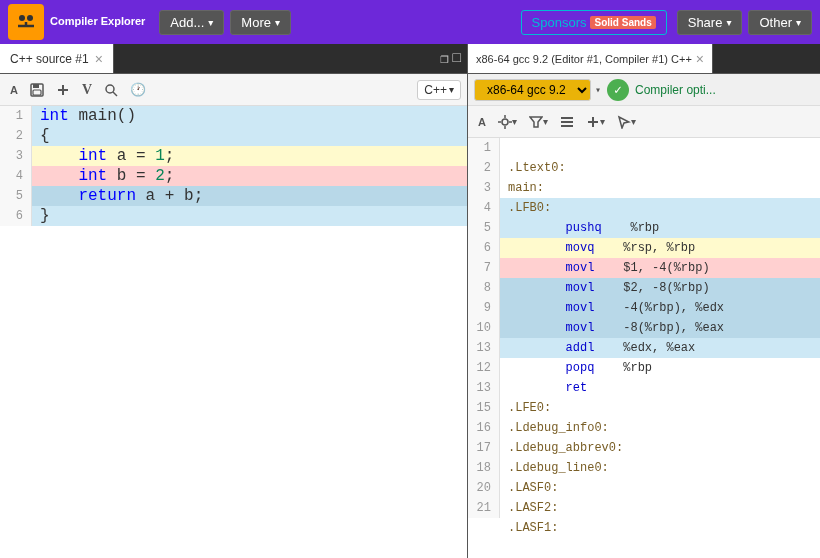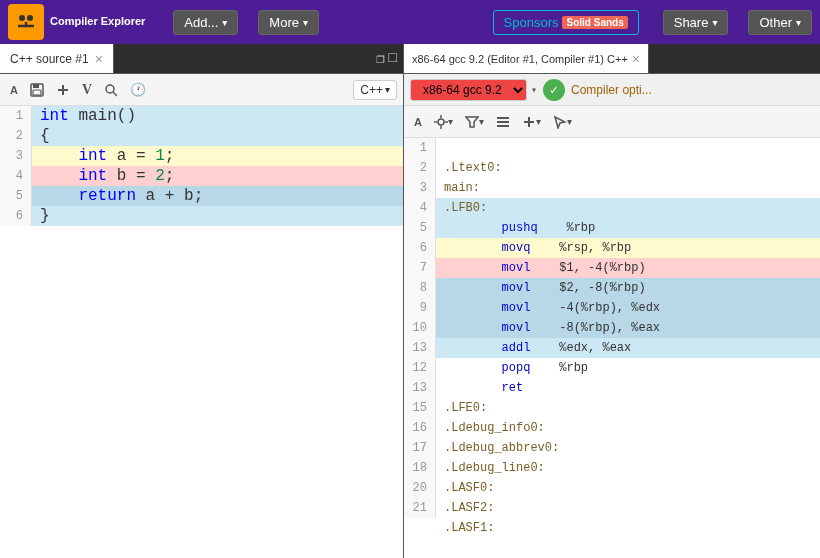--- a/index.html
+++ b/index.html
@@ -2,24 +2,24 @@
 <html><head>
   <meta charset="utf-8">
   <style>
     * { margin: 0; padding: 0; box-sizing: border-box; }
     body { font-family: 'Courier New', monospace; font-size: 13px; background: #1e1e1e; color: #333; overflow: hidden; }
     
     
     #top-navbar {
       display: flex;
       align-items: center;
-      background: #4c1d95;
+      background: #6d28d9;
       height: 44px;
       padding: 1px 8px;
-      gap: 20px;
+      gap: 6px;
     }
     #logo-area {
       display: flex;
       align-items: center;
       gap: 6px;
       margin-right: 8px;
     }
     #logo-icon {
       width: 36px;
       height: 36px;
@@ -73,21 +73,21 @@
     
     
     #main-area {
       display: flex;
       height: calc(558px - 44px);
       background: #1e1e1e;
     }
     
     
     #left-panel {
-      width: 404px;
+      width: 468px;
       display: flex;
       flex-direction: column;
       border-right: 1px solid #555;
       background: #fff;
     }
     
     
     .tab-bar {
       display: flex;
       align-items: center;
@@ -237,41 +237,41 @@
     .compiler-bar {
       display: flex;
       align-items: center;
       background: #f0f0f0;
       border-bottom: 1px solid #ddd;
       height: 32px;
       padding: 0 6px;
       gap: 6px;
     }
     .compiler-select {
-      background: #ef4444;
+      background: #eab308;
       border: 1px solid #ccc;
       border-radius: 3px;
       padding: 2px 8px;
       font-family: Arial, sans-serif;
       font-size: 12px;
       cursor: pointer;
     }
     .compiler-ok {
       width: 22px;
       height: 22px;
       background: #4caf50;
       border-radius: 50%;
       display: flex;
       align-items: center;
       justify-content: center;
       color: #fff;
       font-size: 13px;
     }
     .compiler-options-placeholder {
-      color: #a16207;
+      color: #15803d;
       font-family: Arial, sans-serif;
       font-size: 12px;
       flex: 1;
     }
     
     .asm-toolbar {
       display: flex;
       align-items: center;
       background: #f5f5f5;
       border-bottom: 1px solid #ddd;

